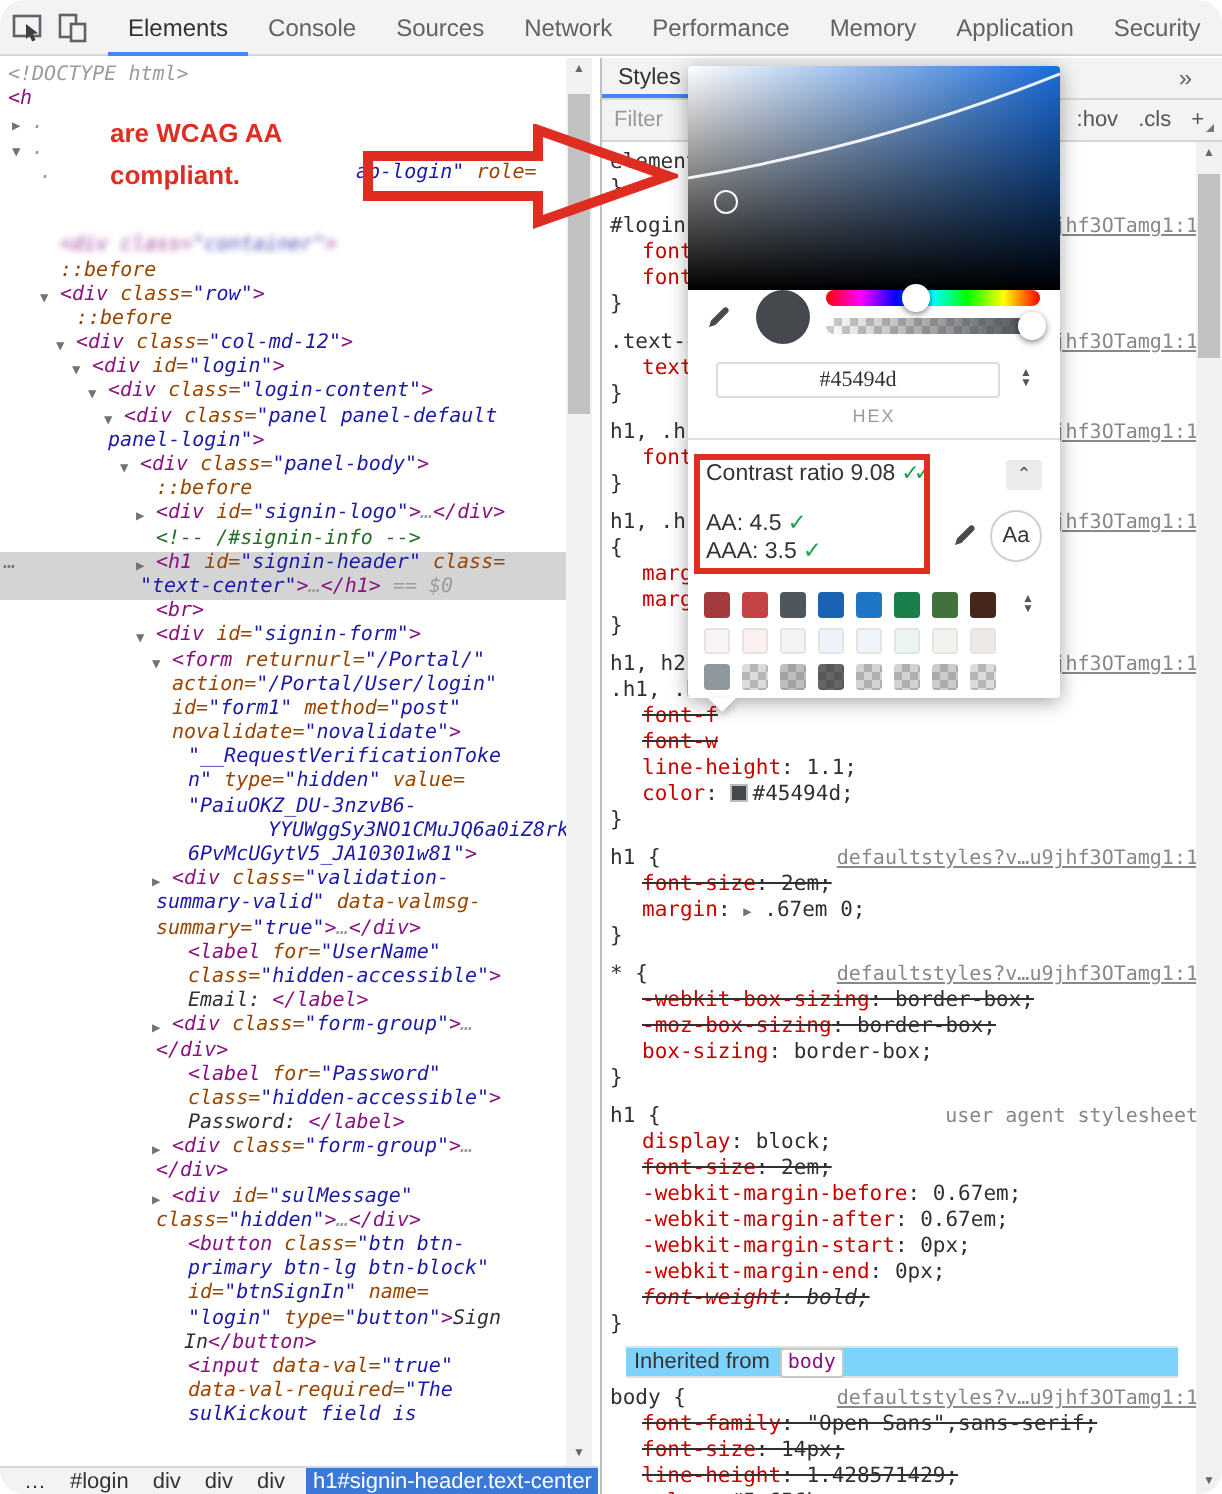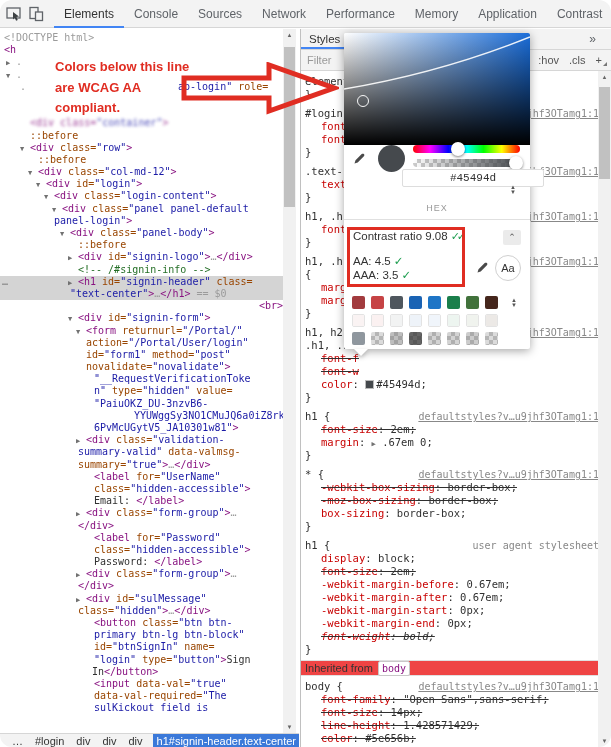--- a/index.html
+++ b/index.html
@@ -12,21 +12,21 @@
     border-bottom:1px solid #d6d6d6; display:flex; align-items:center; }
   .tb-icon { width:20px; height:20px; margin-left:6px; display:flex; align-items:center; justify-content:center; cursor:pointer; }
   .tb-sep { width:1px; height:16px; background:#ccc; margin:0 4px 0 6px; }
   #main-tabs { display:flex; height:28px; align-items:stretch; }
   .main-tab { padding:0 10px; font-size:12px; color:#5f6368; display:flex; align-items:center; cursor:pointer; }
   .main-tab.active { color:#333; border-bottom:2px solid #4285f4; padding-top:2px; }
 
   
   #dom-panel { position:absolute; left:0; top:29px; width:299px; height:704px; background:#fff; overflow:hidden; }
   #dom-lines { position:relative; padding-top:3px; font-family:"DejaVu Sans Mono", monospace;
-    font-size:10px; line-height:12.2px; color:#303030; width:283px; }
+    font-size:10px; line-height:12.2px; color:#303030; width:283px;font-style:italic; }
   .dl { position:relative; height:12.2px; white-space:pre; }
   .dl .mk { position:absolute; font-size:7px; color:#727272; top:1px; }
   .dl.selected { background:#d4d4d4; }
   .dl.blurline { filter:blur(1.6px); opacity:.8; }
   .seg-g{color:#9b9b9b} .seg-t{color:#881280} .seg-a{color:#994500}
   .seg-v{color:#1a1aa6} .seg-p{color:#303030} .seg-c{color:#236e25}
   .seg-x{color:#9b9b9b}
   .dl .dots { position:absolute; left:2px; top:0; color:#777; }
   .dl .absfrag { position:absolute; top:0; }
 
@@ -58,22 +58,22 @@
   #style-lines { position:absolute; left:0; top:42px; width:300px;
     font-family:"DejaVu Sans Mono", monospace; font-size:10.5px; line-height:13px; color:#303030; padding-top:4px; }
   .cl { position:relative; height:13px; white-space:pre; }
   .cl.gap { margin-top:6px; }
   .cseg-s{color:#303030} .cseg-r{color:#c80000} .cseg-b{color:#303030}
   .cl .inner.st { text-decoration:line-through; }
   .cl .rlink { position:absolute; right:2px; top:0; color:#888; text-decoration:underline; font-size:10px; cursor:pointer; }
   .cl .rua { position:absolute; right:2px; top:0; color:#888; font-size:10px; }
   .csw { display:inline-block; width:9px; height:9px; border:1px solid #bbb; vertical-align:-1px; margin-right:2px; }
   .cexp { display:inline-block; font-size:7px; color:#727272; }
-  .inherit-bar { height:16px; background:#ef4444; border-top:1px solid #e0e0e0; border-bottom:1px solid #e0e0e0;
-    font-family:"Liberation Sans", sans-serif; font-size:11px; color:#333; display:flex; align-items:center; margin:4px 0;text-align:center; }
+  .inherit-bar { height:16px; background:#7dd3fc; border-top:1px solid #e0e0e0; border-bottom:1px solid #e0e0e0;
+    font-family:"Liberation Sans", sans-serif; font-size:11px; color:#333; display:flex; align-items:center; margin:4px 12px;text-align:center; }
   .inherit-bar .lbl { margin-left:4px; }
   .inherit-bar .node { margin-left:5px; background:#fff; border:1px solid #c8c8c8; border-radius:2px;
     font-family:"DejaVu Sans Mono", monospace; font-size:10px; color:#881280; padding:0 3px; cursor:pointer; }
 
   
   #picker { position:absolute; left:344px; top:33px; width:186px; height:316px; background:#fff;
     border-radius:2px; box-shadow:0 2px 10px rgba(0,0,0,.35); z-index:50; }
   #picker-notch { position:absolute; left:10px; top:316px; width:0; height:0;
     border-left:7px solid transparent; border-right:7px solid transparent; border-top:7px solid #fff;
     filter:drop-shadow(0 2px 2px rgba(0,0,0,.25)); }
@@ -86,22 +86,22 @@
   #cur-swatch { position:absolute; left:34px; top:112px; width:27px; height:27px; border-radius:50%; }
   .slider { position:absolute; left:69px; width:107px; height:8px; border-radius:4px; cursor:pointer; }
   #hue-slider { top:112px; }
   #alpha-wrap { top:126px; }
   .checker { background-image:linear-gradient(45deg,#ccc 25%,transparent 25%,transparent 75%,#ccc 75%),
     linear-gradient(45deg,#ccc 25%,transparent 25%,transparent 75%,#ccc 75%);
     background-size:8px 8px; background-position:0 0,4px 4px; }
   #alpha-fill { position:absolute; left:0; top:0; width:100%; height:100%; border-radius:4px; }
   .knob { position:absolute; top:-3px; width:14px; height:14px; background:#fff; border-radius:50%;
     box-shadow:0 1px 3px rgba(0,0,0,.5); }
-  #hex-input { position:absolute; left:14px; top:136px; width:142px; height:18px; border:1px solid #ddd;
-    border-radius:2px; text-align:center; font-size:11px; color:#303030; font-family:Liberation Mono, monospace;margin-left:44px; }
+  #hex-input { position:absolute; left:14px; top:148px; width:142px; height:18px; border:1px solid #ddd;
+    border-radius:2px; text-align:center; font-size:11px; color:#303030; font-family:Liberation Serif, serif; }
   .spinner { position:absolute; display:flex; flex-direction:column; align-items:center; color:#555;
     font-size:6px; line-height:5px; cursor:pointer; }
   #hex-spin { left:166px; top:152px; }
   #hex-label { position:absolute; left:0; top:170px; width:186px; text-align:center; font-size:9px;
     letter-spacing:1px; color:#9a9a9a; }
   #pick-div { position:absolute; left:0; top:186px; width:186px; border-top:1px solid #e0e0e0; }
   #contrast-label { position:absolute; left:9px; top:197px; font-size:11.5px; color:#333; }
   .dblcheck { color:#1e9e50; font-size:11px; letter-spacing:-3px; margin-left:3px; }
   #contrast-collapse { position:absolute; left:159px; top:197px; width:18px; height:15px; background:#ebebeb;
     border-radius:2px; color:#555; font-size:9px; text-align:center; line-height:14px; cursor:pointer; }
@@ -146,21 +146,21 @@
     </div>
     <div class="tb-sep"></div>
     <div id="main-tabs">
         <div class="main-tab active">Elements</div>
         <div class="main-tab">Console</div>
         <div class="main-tab">Sources</div>
         <div class="main-tab">Network</div>
         <div class="main-tab">Performance</div>
         <div class="main-tab">Memory</div>
         <div class="main-tab">Application</div>
-        <div class="main-tab">Contrast</div>
+        <div class="main-tab">Security</div>
         <div class="main-tab">Audits</div>
       </div>
 
   </div>
 
   <div id="dom-panel">
     <div id="dom-lines">
         <div class="dl" style="padding-left: 4px;"><span class="seg-g">&lt;!DOCTYPE html&gt;</span></div>
         <div class="dl" style="padding-left: 4px;"><span class="seg-t">&lt;h</span></div>
         <div class="dl" style="padding-left: 16px;"><span class="mk" style="left: 6px;">▶</span><span class="seg-g">.</span></div>
@@ -176,21 +176,21 @@
         <div class="dl" style="padding-left: 46px;"><span class="mk" style="left: 36px;">▼</span><span class="seg-t">&lt;div</span><span class="seg-a"> id=</span><span class="seg-v">"login"</span><span class="seg-t">&gt;</span></div>
         <div class="dl" style="padding-left: 54px;"><span class="mk" style="left: 44px;">▼</span><span class="seg-t">&lt;div</span><span class="seg-a"> class=</span><span class="seg-v">"login-content"</span><span class="seg-t">&gt;</span></div>
         <div class="dl" style="padding-left: 62px;"><span class="mk" style="left: 52px;">▼</span><span class="seg-t">&lt;div</span><span class="seg-a"> class=</span><span class="seg-v">"panel panel-default</span></div>
         <div class="dl" style="padding-left: 54px;"><span class="seg-v">panel-login"</span><span class="seg-t">&gt;</span></div>
         <div class="dl" style="padding-left: 70px;"><span class="mk" style="left: 60px;">▼</span><span class="seg-t">&lt;div</span><span class="seg-a"> class=</span><span class="seg-v">"panel-body"</span><span class="seg-t">&gt;</span></div>
         <div class="dl" style="padding-left: 78px;"><span class="seg-a">::before</span></div>
         <div class="dl" style="padding-left: 78px;"><span class="mk" style="left: 68px;">▶</span><span class="seg-t">&lt;div</span><span class="seg-a"> id=</span><span class="seg-v">"signin-logo"</span><span class="seg-t">&gt;</span><span class="seg-g">…</span><span class="seg-t">&lt;/div&gt;</span></div>
         <div class="dl" style="padding-left: 78px;"><span class="seg-c">&lt;!-- /#signin-info --&gt;</span></div>
         <div class="dl selected" style="padding-left: 78px;"><span class="mk" style="left: 68px;">▶</span><span class="dots">…</span><span class="seg-t">&lt;h1</span><span class="seg-a"> id=</span><span class="seg-v">"signin-header"</span><span class="seg-a"> class=</span></div>
         <div class="dl selected" style="padding-left: 70px;"><span class="seg-v">"text-center"</span><span class="seg-t">&gt;</span><span class="seg-g">…</span><span class="seg-t">&lt;/h1&gt;</span><span class="seg-x"> == $0</span></div>
-        <div class="dl" style="padding-left: 78px; text-align: right;"><span class="seg-t">&lt;br&gt;</span></div>
+        <div class="dl" style="padding-left: 78px;"><span class="seg-t">&lt;br&gt;</span></div>
         <div class="dl" style="padding-left: 78px;"><span class="mk" style="left: 68px;">▼</span><span class="seg-t">&lt;div</span><span class="seg-a"> id=</span><span class="seg-v">"signin-form"</span><span class="seg-t">&gt;</span></div>
         <div class="dl" style="padding-left: 86px;"><span class="mk" style="left: 76px;">▼</span><span class="seg-t">&lt;form</span><span class="seg-a"> returnurl=</span><span class="seg-v">"/Portal/"</span></div>
         <div class="dl" style="padding-left: 86px;"><span class="seg-a">action=</span><span class="seg-v">"/Portal/User/login"</span></div>
         <div class="dl" style="padding-left: 86px;"><span class="seg-a">id=</span><span class="seg-v">"form1"</span><span class="seg-a"> method=</span><span class="seg-v">"post"</span></div>
         <div class="dl" style="padding-left: 86px;"><span class="seg-a">novalidate=</span><span class="seg-v">"novalidate"</span><span class="seg-t">&gt;</span></div>
         <div class="dl" style="padding-left: 94px;"><span class="seg-v">"__RequestVerificationToke</span></div>
         <div class="dl" style="padding-left: 94px;"><span class="seg-v">n"</span><span class="seg-a"> type=</span><span class="seg-v">"hidden"</span><span class="seg-a"> value=</span></div>
         <div class="dl" style="padding-left: 94px;"><span class="seg-v">"PaiuOKZ_DU-3nzvB6-</span></div>
         <div class="dl" style="padding-left: 94px; margin-left: 40px;"><span class="seg-v">YYUWggSy3NO1CMuJQ6a0iZ8rks</span></div>
         <div class="dl" style="padding-left: 94px;"><span class="seg-v">6PvMcUGytV5_JA10301w81"</span><span class="seg-t">&gt;</span></div>
@@ -265,20 +265,21 @@
         <div class="cl" style="padding-left: 4px;"><span class="inner"><span class="cseg-s">}</span></span></div>
         <div class="cl gap" style="padding-left: 4px;"><span class="inner"><span class="cseg-s">h1, .h1,</span></span><span class="rlink">defaultstyles?v…u9jhf3OTamg1:1</span></div>
         <div class="cl" style="padding-left: 4px;"><span class="inner"><span class="cseg-s">{</span></span></div>
         <div class="cl" style="padding-left: 20px;"><span class="inner"><span class="cseg-r">margin</span></span></div>
         <div class="cl" style="padding-left: 20px;"><span class="inner"><span class="cseg-r">margin</span></span></div>
         <div class="cl" style="padding-left: 4px;"><span class="inner"><span class="cseg-s">}</span></span></div>
         <div class="cl gap" style="padding-left: 4px;"><span class="inner"><span class="cseg-s">h1, h2, </span></span><span class="rlink">defaultstyles?v…u9jhf3OTamg1:1</span></div>
         <div class="cl" style="padding-left: 4px;"><span class="inner"><span class="cseg-s">.h1, .h2</span></span></div>
         <div class="cl" style="padding-left: 20px;"><span class="inner st"><span class="cseg-r">font-f</span></span></div>
         <div class="cl" style="padding-left: 20px;"><span class="inner st"><span class="cseg-r">font-w</span></span></div>
+        <div class="cl" style="padding-left: 20px;"><span class="inner"><span class="cseg-r">line-height</span><span class="cseg-b">: 1.1;</span></span></div>
         <div class="cl" style="padding-left: 20px;"><span class="inner"><span class="cseg-r">color</span><span class="cseg-b">: </span><span class="csw" style="background: rgb(69, 73, 77);"></span><span class="cseg-b">#45494d;</span></span></div>
         <div class="cl" style="padding-left: 4px;"><span class="inner"><span class="cseg-s">}</span></span></div>
         <div class="cl gap" style="padding-left: 4px;"><span class="inner"><span class="cseg-s">h1 {</span></span><span class="rlink">defaultstyles?v…u9jhf3OTamg1:1</span></div>
         <div class="cl" style="padding-left: 20px;"><span class="inner st"><span class="cseg-r">font-size</span><span class="cseg-b">: 2em;</span></span></div>
         <div class="cl" style="padding-left: 20px;"><span class="inner"><span class="cseg-r">margin</span><span class="cseg-b">: </span><span class="cexp">▶</span><span class="cseg-b"> .67em 0;</span></span></div>
         <div class="cl" style="padding-left: 4px;"><span class="inner"><span class="cseg-s">}</span></span></div>
         <div class="cl gap" style="padding-left: 4px;"><span class="inner"><span class="cseg-s">* {</span></span><span class="rlink">defaultstyles?v…u9jhf3OTamg1:1</span></div>
         <div class="cl" style="padding-left: 20px;"><span class="inner st"><span class="cseg-r">-webkit-box-sizing</span><span class="cseg-b">: border-box;</span></span></div>
         <div class="cl" style="padding-left: 20px;"><span class="inner st"><span class="cseg-r">-moz-box-sizing</span><span class="cseg-b">: border-box;</span></span></div>
         <div class="cl" style="padding-left: 20px;"><span class="inner"><span class="cseg-r">box-sizing</span><span class="cseg-b">: border-box;</span></span></div>
@@ -304,21 +305,20 @@
       </div>
   </div>
 
   <div class="sbar" style="left:598px; top:71px; width:13px; height:676px;">
     <div class="arr" style="top:0;">▲</div>
     <div class="thumb" style="top:16px; height:92px;"></div>
     <div class="arr" style="bottom:0;">▼</div>
   </div>
 
   <div id="note">
-      <div>Colors below this line</div>
       <div>are WCAG AA</div>
       <div>compliant.</div>
     </div>
   <div id="arrow">
     <svg width="158" height="53" viewBox="0 0 158 53">
       <polygon points="3,16 88,16 88,3 153,26 88,49 88,36 3,36" fill="none" stroke="#e02d22" stroke-width="5" stroke-linejoin="miter"></polygon>
     </svg>
   </div>
 
   <div id="picker">

